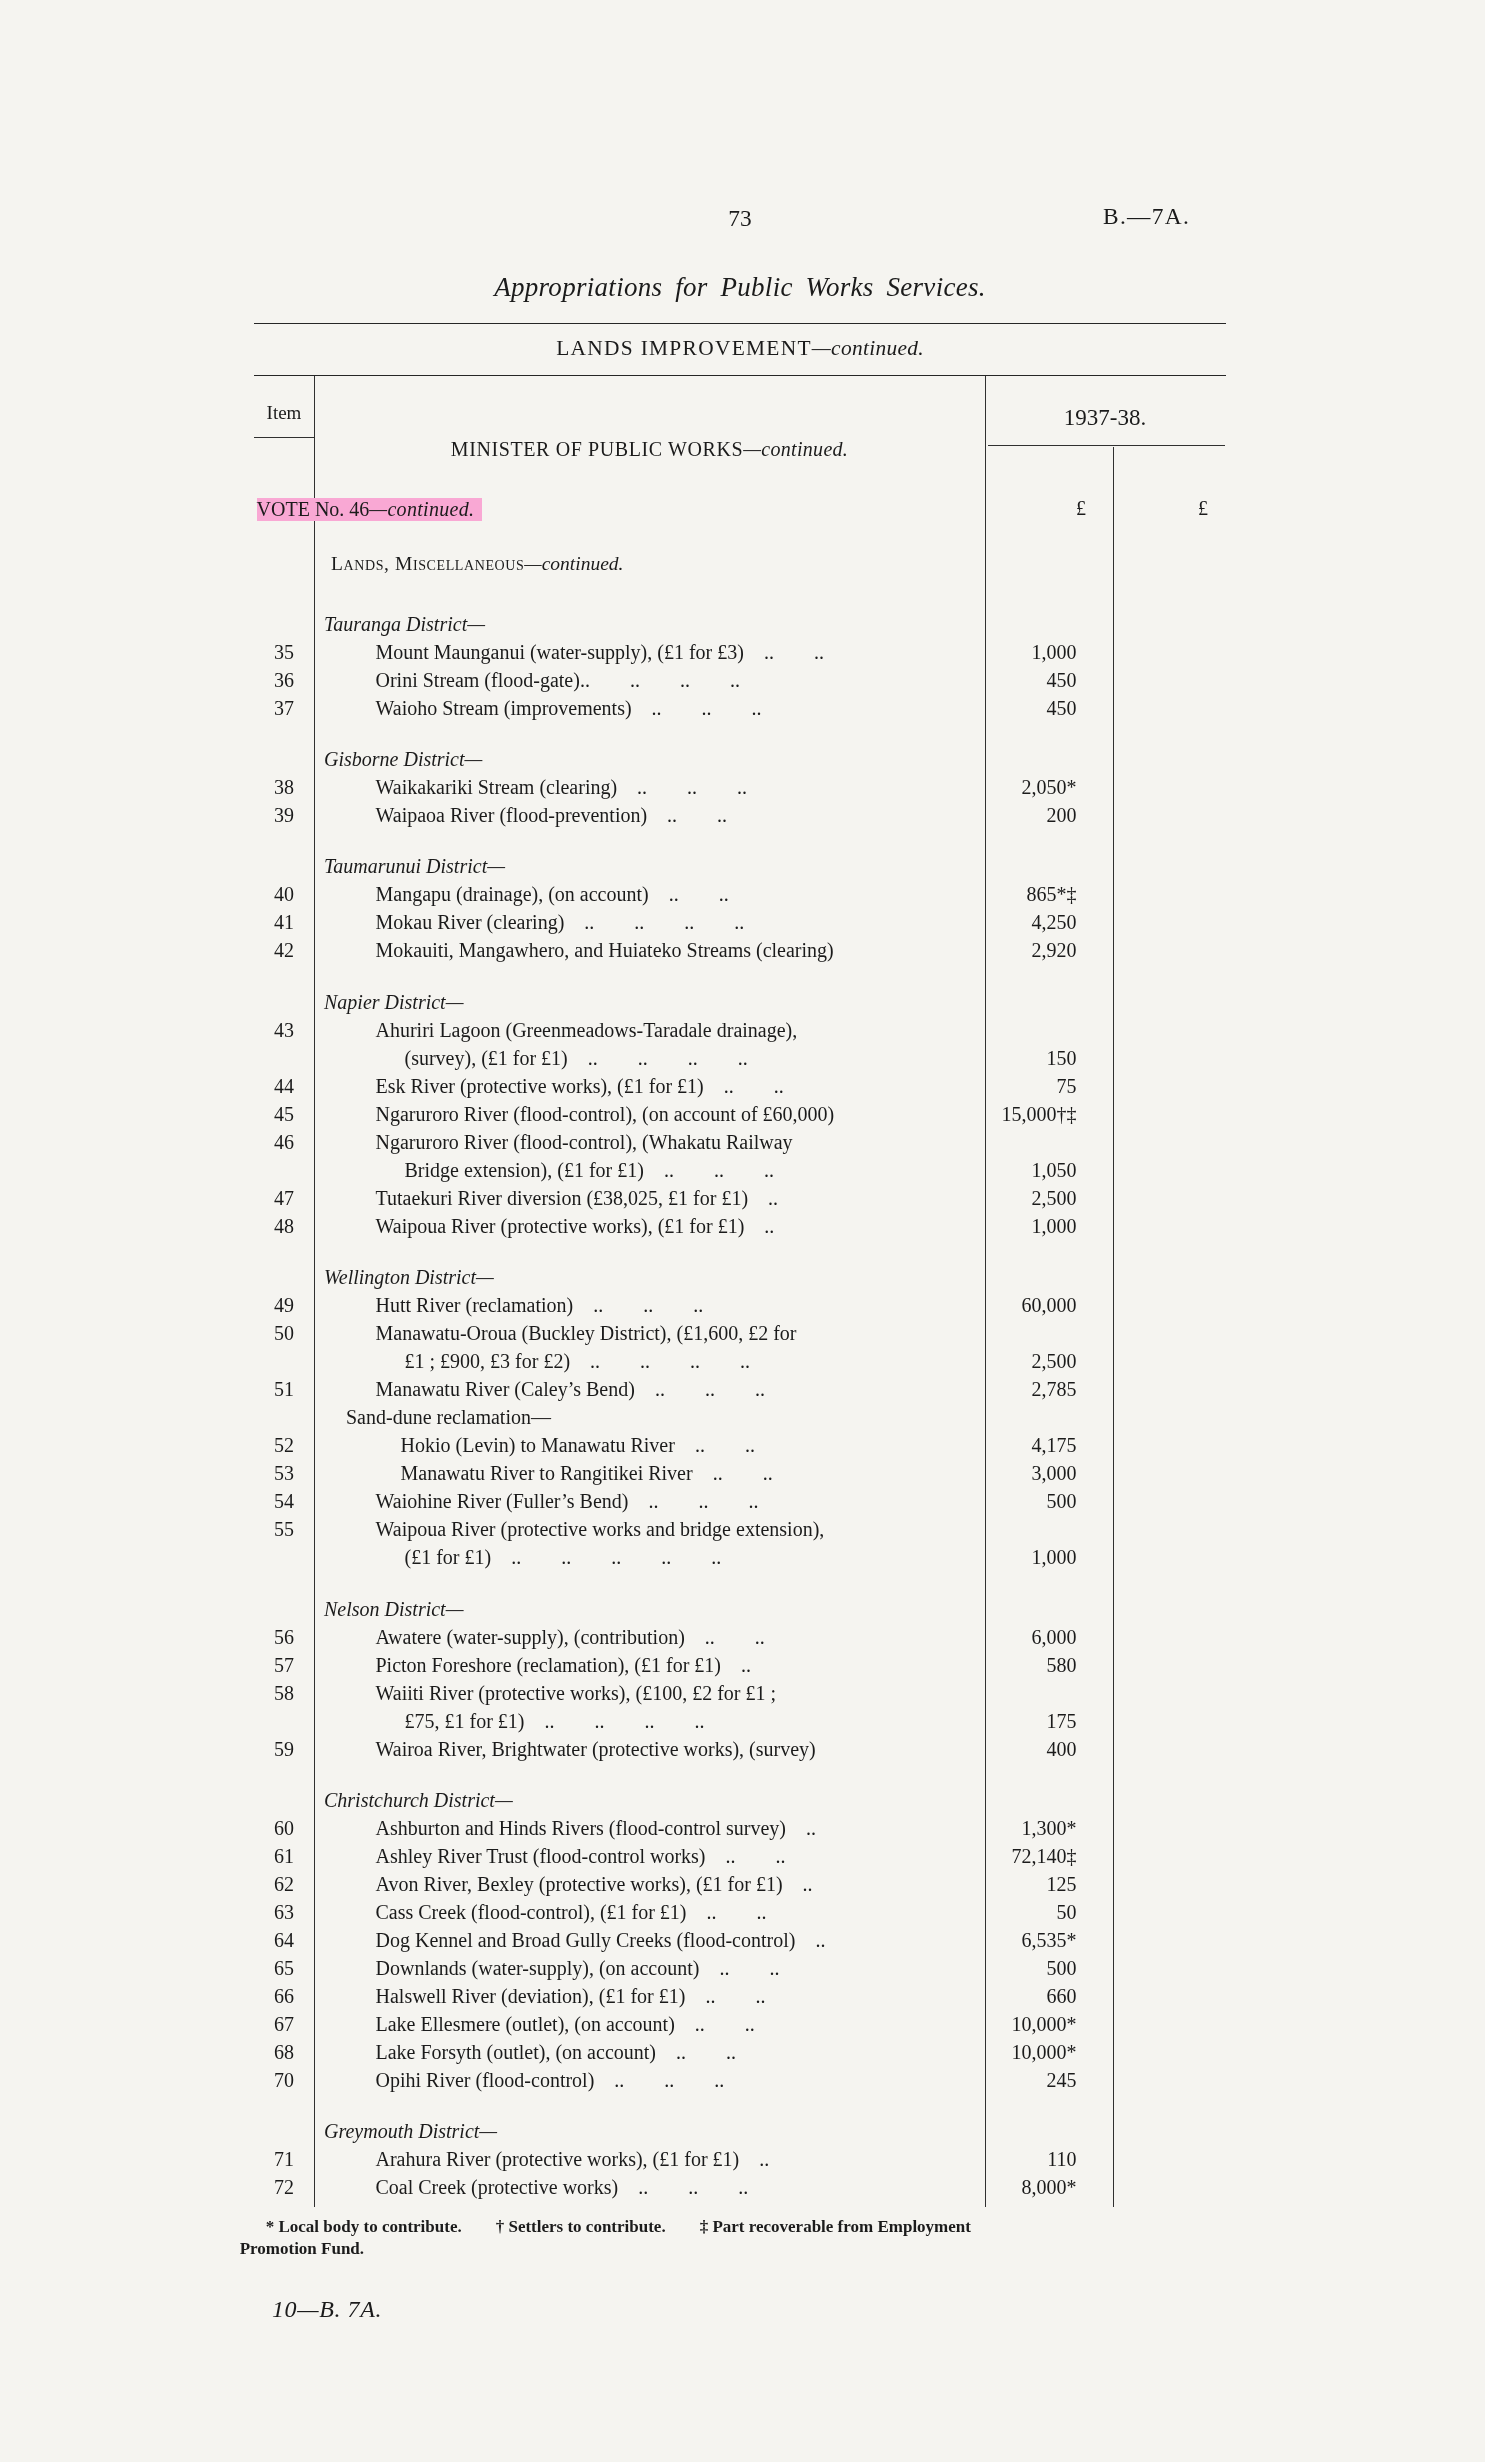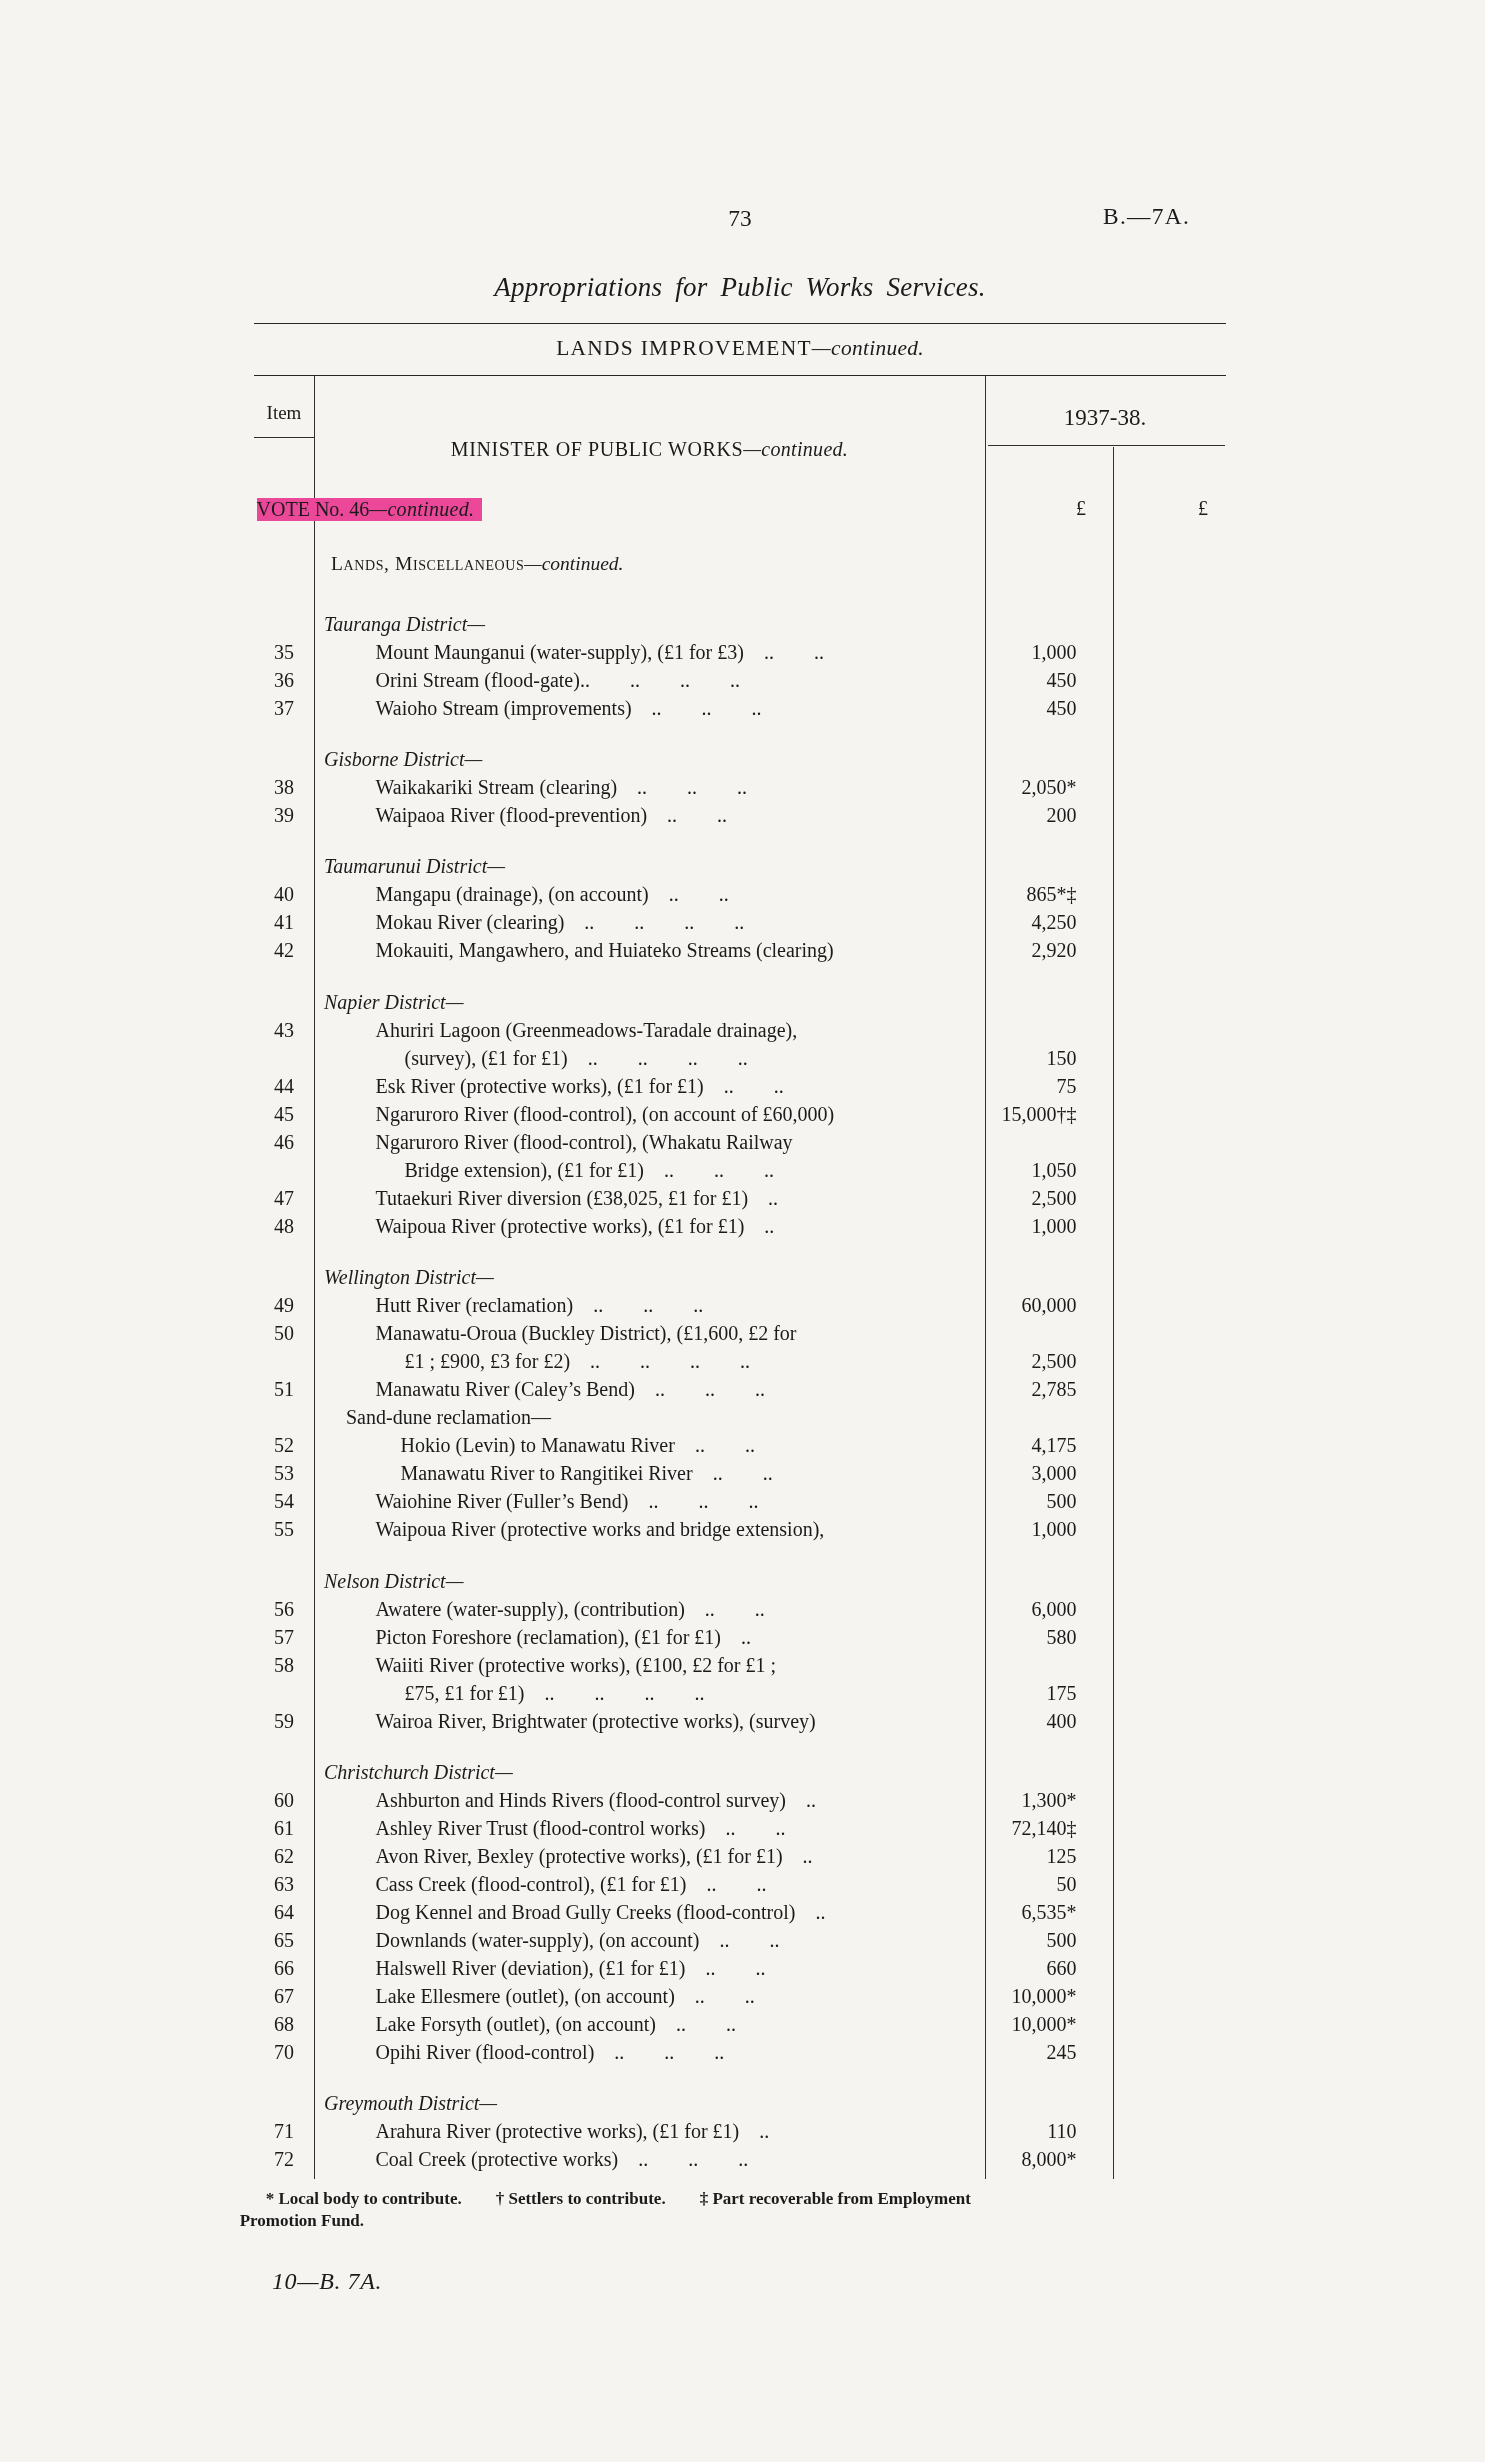--- a/index.html
+++ b/index.html
@@ -25,21 +25,21 @@
   .vline-2 { left: 731px; }
   .vline-3 { left: 859px; top: 71px; }
 
   .thead { position: relative; height: 234px; }
   .item-h { position: absolute; top: 26px; left: 0; width: 60px; text-align: center; font-size: 19px; }
   .item-h-line { position: absolute; top: 61px; left: 0; width: 60px; border-top: 1.3px solid #303030; }
   .minister { position: absolute; top: 62px; left: 60px; width: 671px; text-align: center; font-size: 20px; letter-spacing: 0.6px; }
   .minister .cont, .vote .cont { font-style: italic; letter-spacing: 0.3px; }
   .year { position: absolute; top: 29px; left: 731px; width: 240px; text-align: center; font-size: 23px; }
   .year-line { position: absolute; top: 69px; left: 734px; width: 237px; border-top: 1.3px solid #303030; }
-  .vote { position: absolute; top: 122px; left: 2.6px; font-size: 20px; background: #ec4899; padding-right: 7.8px; }
+  .vote { position: absolute; top: 122px; left: 2.6px; font-size: 20px; background: #f9a8d4; padding-right: 7.8px; }
   .pound { position: absolute; top: 121px; font-size: 20px; }
   .p1 { left: 731px; width: 128px; text-align: right; padding-right: 27px; }
   .p2 { left: 859px; width: 112px; text-align: right; padding-right: 17px; }
   .lands-misc { position: absolute; top: 177px; left: 77px; font-size: 19.5px; }
   .lands-misc .sc { font-variant: small-caps; letter-spacing: 0.6px; }
   .lands-misc .cont { font-style: italic; }
 
   .group { margin-top: 23.4px; }
   .group:first-child { margin-top: 0; }
   .district { padding-left: 70px; font-style: italic; font-size: 20px; line-height: 28px; }
@@ -268,20 +268,21 @@
             <div class="desc">
               <div class="line">Waiohine River (Fuller’s Bend) ..  ..  ..</div>
             </div>
             <div class="amt">500</div>
             <div class="amt2"></div>
           </div>
           <div class="row">
             <div class="item-no">55</div>
             <div class="desc">
               <div class="line">Waipoua River (protective works and bridge extension),</div>
+              <div class="line cont-line">(£1 for £1) ..  ..  ..  ..  ..</div>
             </div>
             <div class="amt">1,000</div>
             <div class="amt2"></div>
           </div>
         </div>
         <div class="group">
           <div class="district">Nelson District—</div>
           <div class="row">
             <div class="item-no">56</div>
             <div class="desc">

